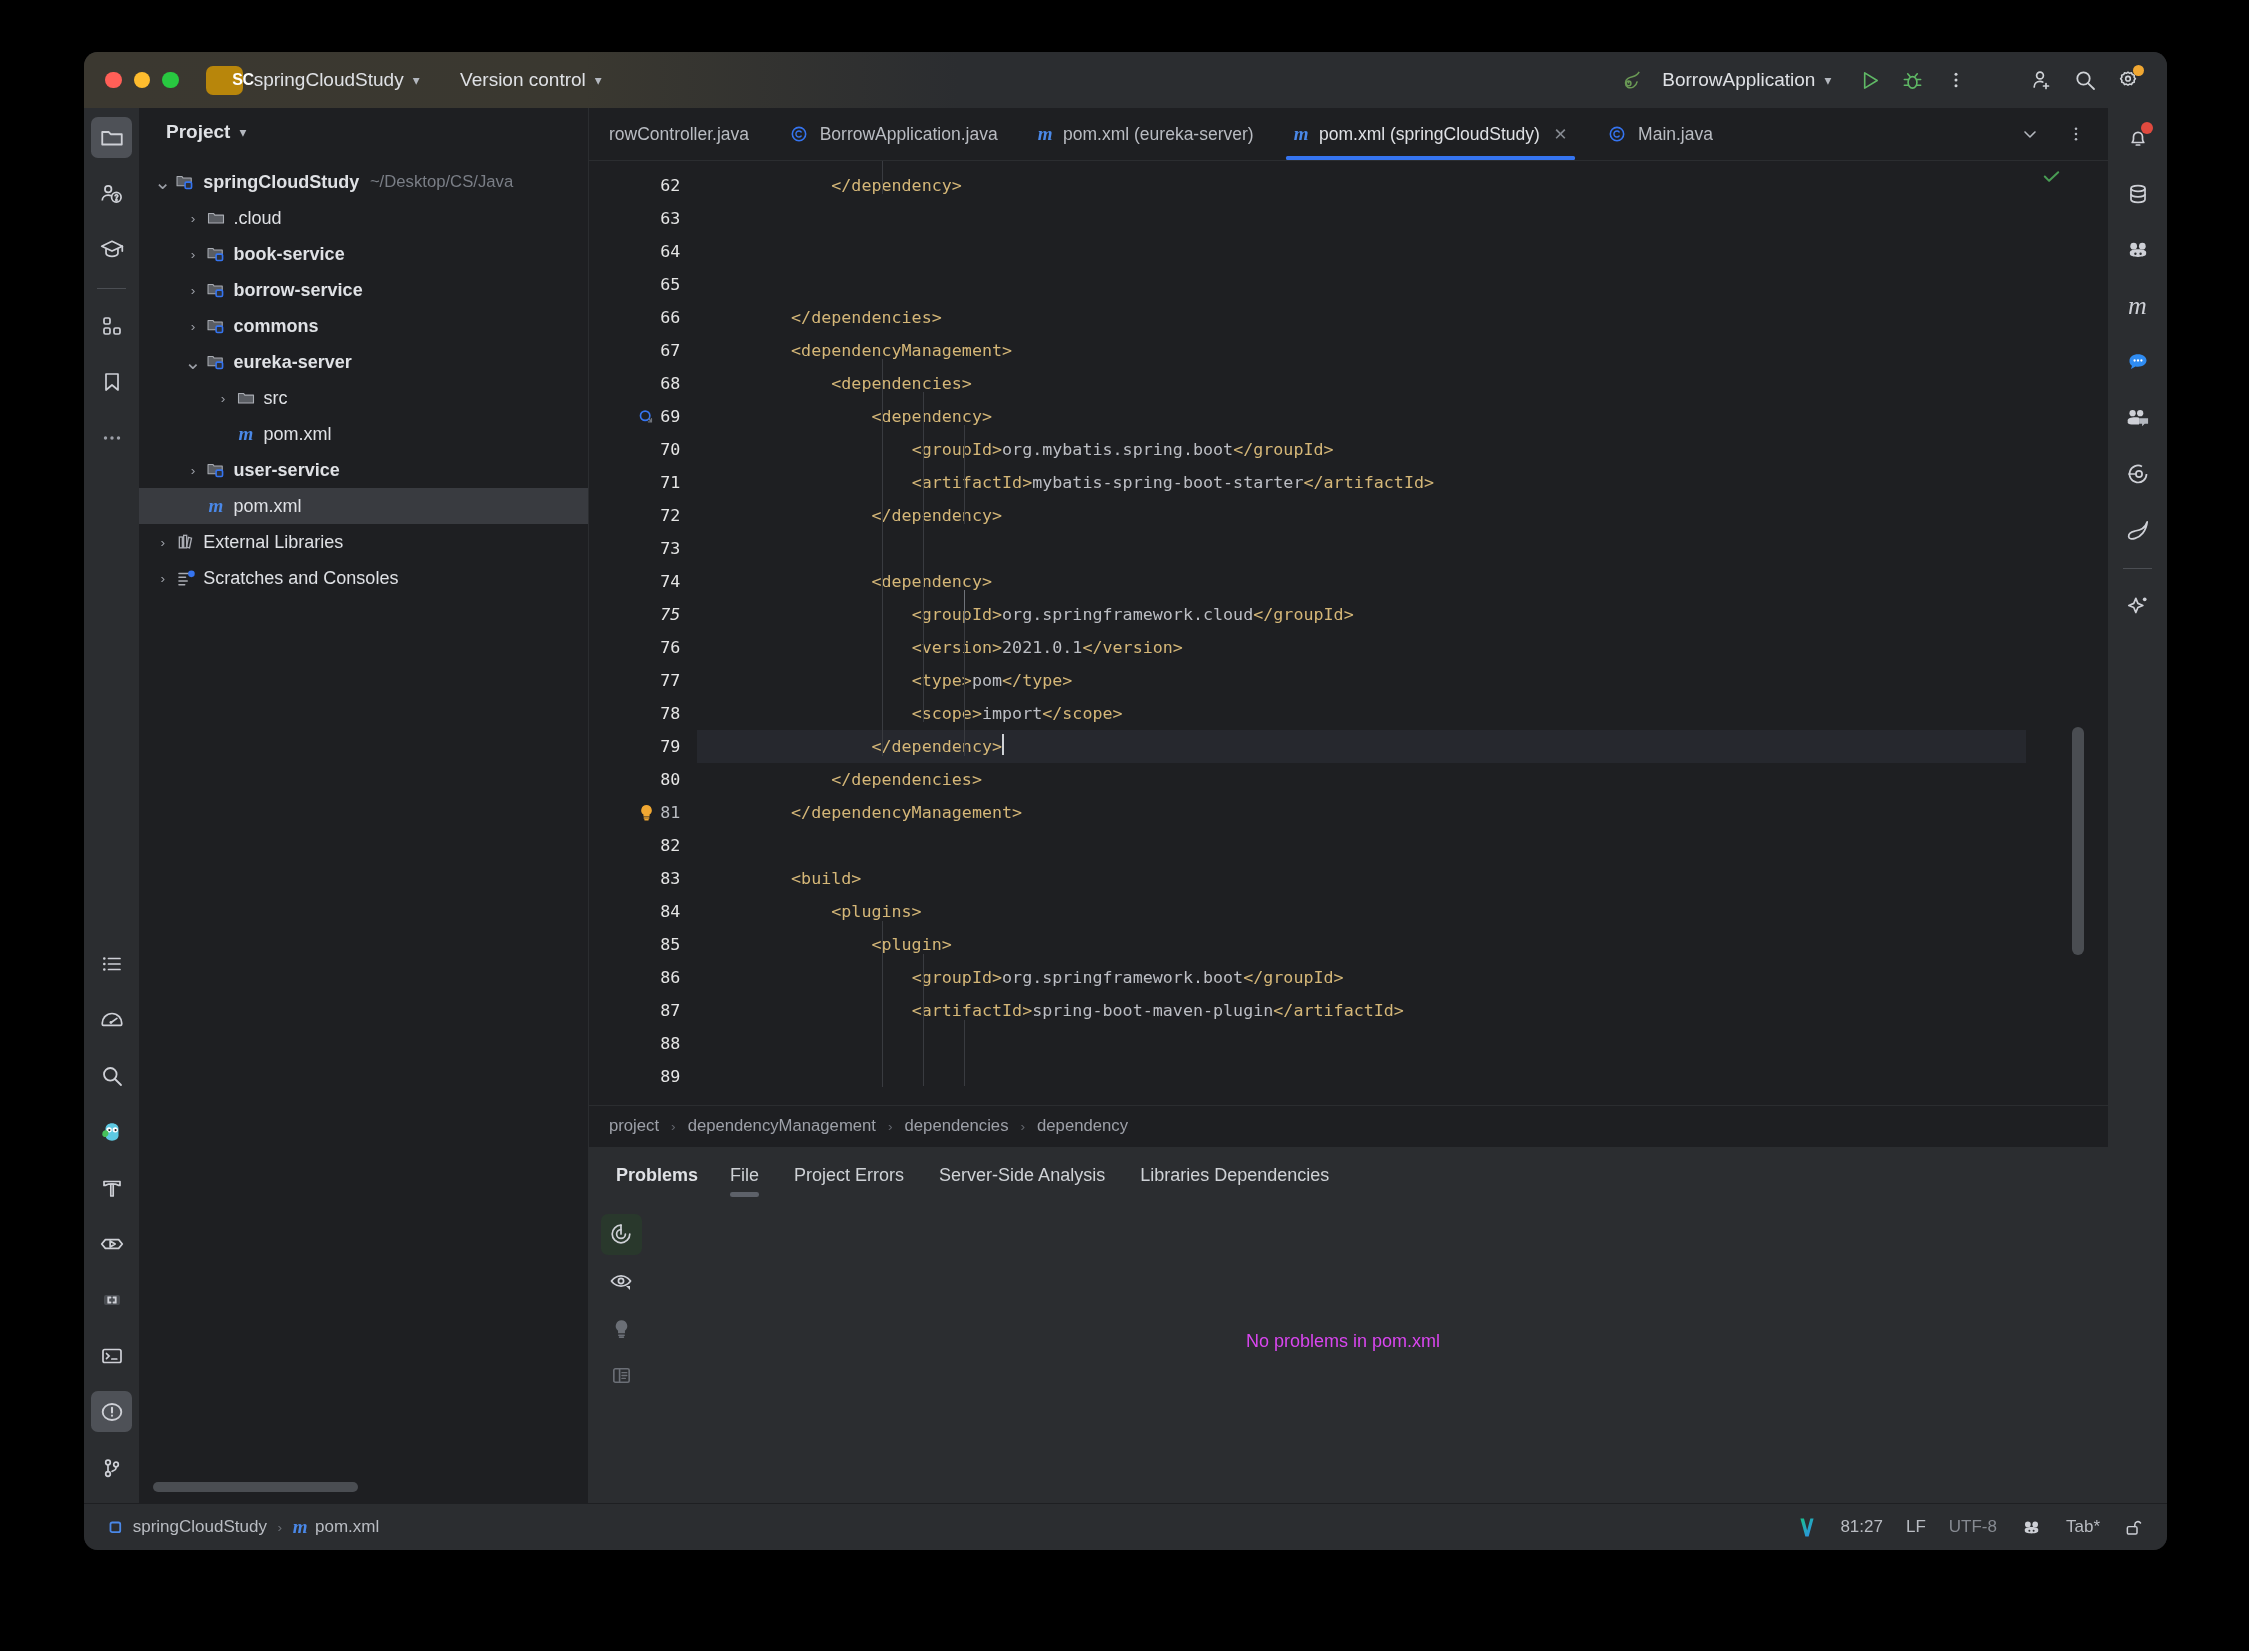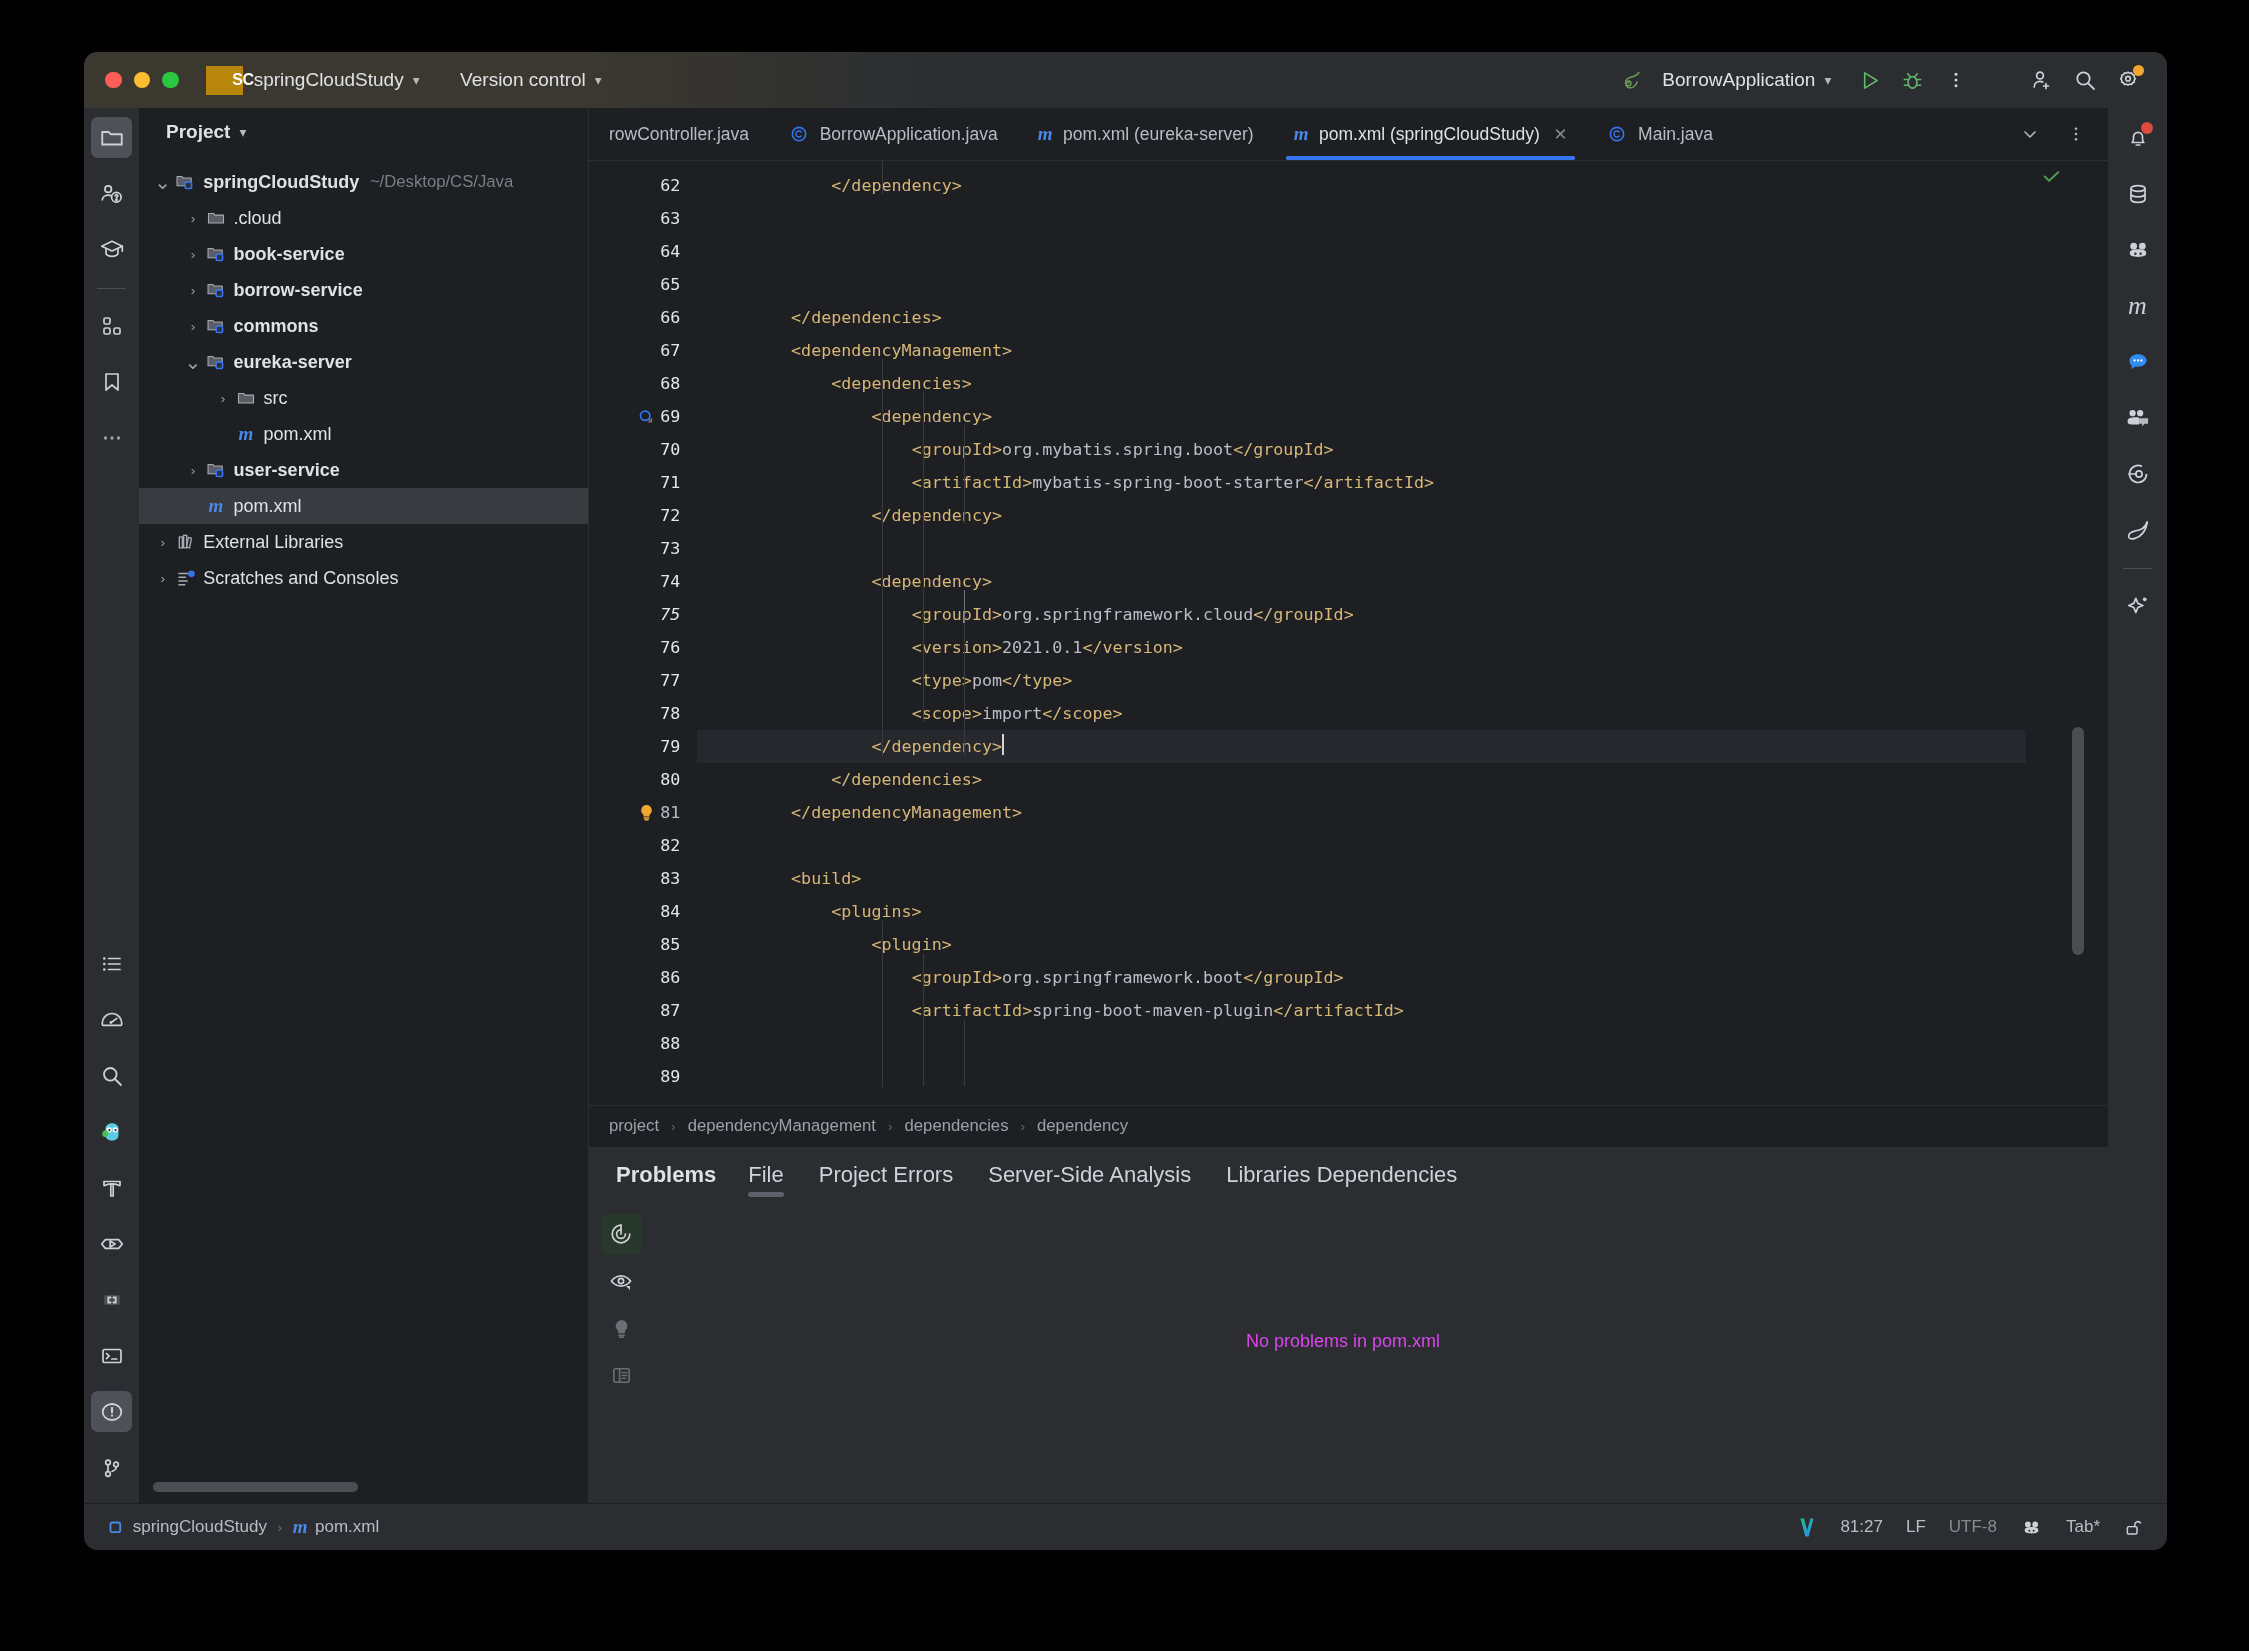--- a/index.html
+++ b/index.html
@@ -28,21 +28,21 @@
     position: relative;
   }
   .traffic { display: flex; gap: 12px; margin-left: 21px; }
   .dot { width: 16.7px; height: 16.7px; border-radius: 50%; }
   .dot.red { background: #ff5f57; }
   .dot.yellow { background: #febc2e; }
   .dot.green { background: #28c840; }
 
   .proj-badge {
     margin-left: 27px;
-    width: 29px; height: 29px; border-radius: 0;
+    width: 29px; height: 29px; border-radius: 7px;
     background: #b8860b;
     color: #fff; font-size: 16px; font-weight: bold;
     display: flex; align-items: center; justify-content: center;
     letter-spacing: -0.4px;
     padding-left: 37px;
   }
   .tb-text { color: #dfe1e5; font-size: 19px; margin-left: 10.6px; }
   .chev { margin-left: 9px; color: #b4b8bf; font-size: 13.7px; }
   .tb-item { display: flex; align-items: center; cursor: default; }
   .tb-item.vc { margin-left: 30px; }
@@ -147,21 +147,21 @@
   
   .crumb { height: 41px; flex: 0 0 41px; background: #1e1f22; display: flex; align-items: center;
            padding-left: 20px; border-top: 0.8px solid #2b2d30; }
   .crumb span { color: #9da0a8; font-size: 16.7px; }
   .crumb .sep { margin: 0 12px; color: #63666d; font-size: 13.7px; }
 
   
   .problems { height: 357px; flex: 0 0 357px; background: #2b2d30; display: flex; flex-direction: column;
               border-top: 0.8px solid #1e1f22; }
   .ptabs { height: 56px; flex: 0 0 56px; display: flex; align-items: center; padding-left: 27px; position: relative; }
-  .ptab { color: #cfd2d6; font-size: 22px; margin-right: 35px; position: relative; height: 56px;
+  .ptab { color: #cfd2d6; font-size: 18px; margin-right: 35px; position: relative; height: 56px;
           display: flex; align-items: center; cursor: default; }
   .ptab.title { font-weight: bold; color: #dfe1e5; margin-right: 32px; }
   .ptab.sel::after { content:''; position:absolute; left:0; right:0; bottom:6px; height:4.6px; background:#5d6169; border-radius:2.3px; }
   .pbody { flex: 1; display: flex; position: relative; }
   .ptoolbar { width: 64px; flex: 0 0 64px; padding-top: 10.6px; display: flex; flex-direction: column; align-items: center; }
   .ptbtn { width: 41px; height: 41px; display: flex; align-items: center; justify-content: center;
            border-radius: 6.8px; margin-bottom: 6px; position: relative; }
   .ptbtn.on { background: #29382c; }
   .pmsg { position: absolute; left: 0; right: 11px; top: 128px; text-align: center;
           color: #d946ef; font-size: 18px; }

